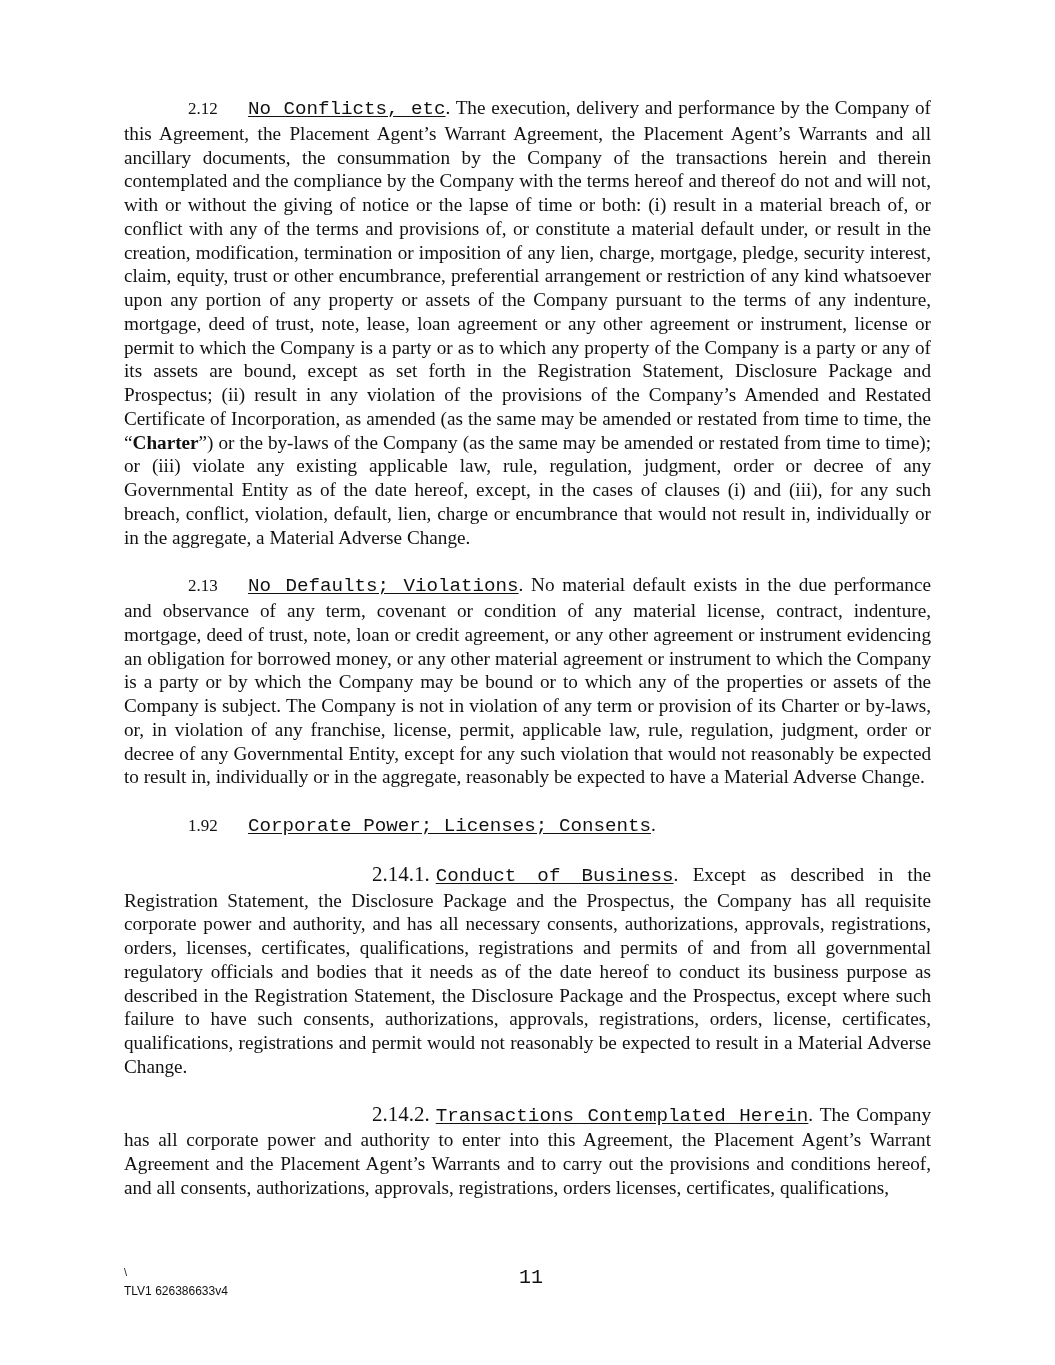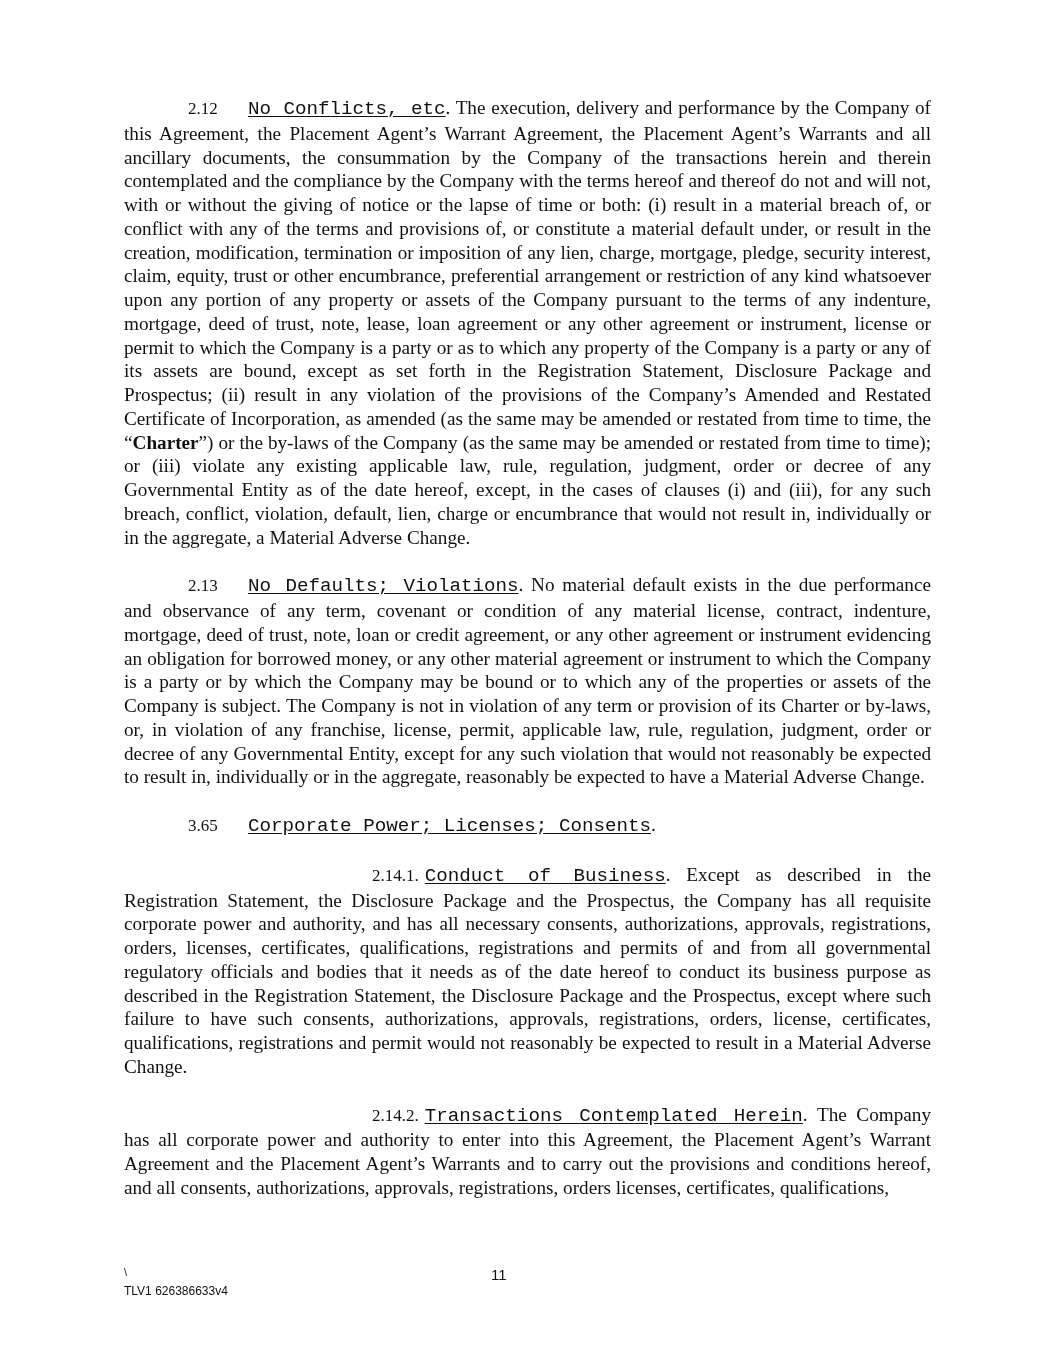--- a/index.html
+++ b/index.html
@@ -6,43 +6,43 @@
     body { width: 1055px; height: 1365px; position: relative; overflow: hidden; }
     .page {
       position: absolute; left: 124px; top: 96px; width: 807px;
       font-family: "Liberation Serif", serif; font-size: 19.2px; line-height: 23.75px;
       color: #111111; text-align: justify;
     }
     .para { margin: 0 0 24px 0; text-indent: 64px; }
     .para.sub { text-indent: 124px; }
     .num { display: inline-block; }
     .num.sec { width: 60px; text-indent: 0; font-size: 17px; }
-    .num.subsec { margin-right: 6px; font-size: 17px; }
+    .num.subsec { margin-right: 6px; font-size: 21px; }
     .heading { text-decoration: underline; text-underline-offset: 2px; font-family: Liberation Mono, monospace; }
     .bold { font-weight: bold; font-family: Liberation Serif, serif; }
     .para.last { margin-bottom: 0; }
     .footer-mark { position: absolute; left: 124px; top: 1266px; font-family: "Liberation Sans", sans-serif; font-size: 11px; color: #222; }
     .footer-id { position: absolute; left: 124px; top: 1284px; font-family: "Liberation Sans", sans-serif; font-size: 12px; color: #111; }
-    .page-num { position: absolute; left: 491px; top: 1266px; font-family: Liberation Sans, sans-serif; font-size: 15px; color: #111; }
+    .page-num { position: absolute; left: 519px; top: 1266px; font-family: Liberation Mono, monospace; font-size: 20px; color: #111; }
   </style>
 </head>
 <body>
 
 <div class="page">
 
   <p class="para">
     <span class="num sec">2.12</span><span class="heading">No Conflicts, etc</span><span>. The execution, delivery and performance by the Company of this Agreement, the Placement Agent’s Warrant Agreement, the Placement Agent’s Warrants and all ancillary documents, the consummation by the Company of the transactions herein and therein contemplated and the compliance by the Company with the terms hereof and thereof do not and will not, with or without the giving of notice or the lapse of time or both: (i) result in a material breach of, or conflict with any of the terms and provisions of, or constitute a material default under, or result in the creation, modification, termination or imposition of any lien, charge, mortgage, pledge, security interest, claim, equity, trust or other encumbrance, preferential arrangement or restriction of any kind whatsoever upon any portion of any property or assets of the Company pursuant to the terms of any indenture, mortgage, deed of trust, note, lease, loan agreement or any other agreement or instrument, license or permit to which the Company is a party or as to which any property of the Company is a party or any of its assets are bound, except as set forth in the Registration Statement, Disclosure Package and Prospectus; (ii) result in any violation of the provisions of the Company’s Amended and Restated Certificate of Incorporation, as amended (as the same may be amended or restated from time to time, the “</span><span class="bold">Charter</span><span>”) or the by-laws of the Company (as the same may be amended or restated from time to time); or (iii) violate any existing applicable law, rule, regulation, judgment, order or decree of any Governmental Entity as of the date hereof, except, in the cases of clauses (i) and (iii), for any such breach, conflict, violation, default, lien, charge or encumbrance that would not result in, individually or in the aggregate, a Material Adverse Change.</span>
   </p>
 
   <p class="para">
     <span class="num sec">2.13</span><span class="heading">No Defaults; Violations</span><span>. No material default exists in the due performance and observance of any term, covenant or condition of any material license, contract, indenture, mortgage, deed of trust, note, loan or credit agreement, or any other agreement or instrument evidencing an obligation for borrowed money, or any other material agreement or instrument to which the Company is a party or by which the Company may be bound or to which any of the properties or assets of the Company is subject. The Company is not in violation of any term or provision of its Charter or by-laws, or, in violation of any franchise, license, permit, applicable law, rule, regulation, judgment, order or decree of any Governmental Entity, except for any such violation that would not reasonably be expected to result in, individually or in the aggregate, reasonably be expected to have a Material Adverse Change.</span>
   </p>
 
   <p class="para">
-    <span class="num sec">3.65</span><span class="heading">Corporate Power; Licenses; Consents</span><span>.</span>
+    <span class="num sec">1.92</span><span class="heading">Corporate Power; Licenses; Consents</span><span>.</span>
   </p>
 
   <p class="para sub">
     <span class="num subsec">2.14.1.</span><span class="heading">Conduct of Business</span><span>. Except as described in the Registration Statement, the Disclosure Package and the Prospectus, the Company has all requisite corporate power and authority, and has all necessary consents, authorizations, approvals, registrations, orders, licenses, certificates, qualifications, registrations and permits of and from all governmental regulatory officials and bodies that it needs as of the date hereof to conduct its business purpose as described in the Registration Statement, the Disclosure Package and the Prospectus, except where such failure to have such consents, authorizations, approvals, registrations, orders, license, certificates, qualifications, registrations and permit would not reasonably be expected to result in a Material Adverse Change.</span>
   </p>
 
   <p class="para sub last">
     <span class="num subsec">2.14.2.</span><span class="heading">Transactions Contemplated Herein</span><span>. The Company has all corporate power and authority to enter into this Agreement, the Placement Agent’s Warrant Agreement and the Placement Agent’s Warrants and to carry out the provisions and conditions hereof, and all consents, authorizations, approvals, registrations, orders licenses, certificates, qualifications,</span>
   </p>
 

